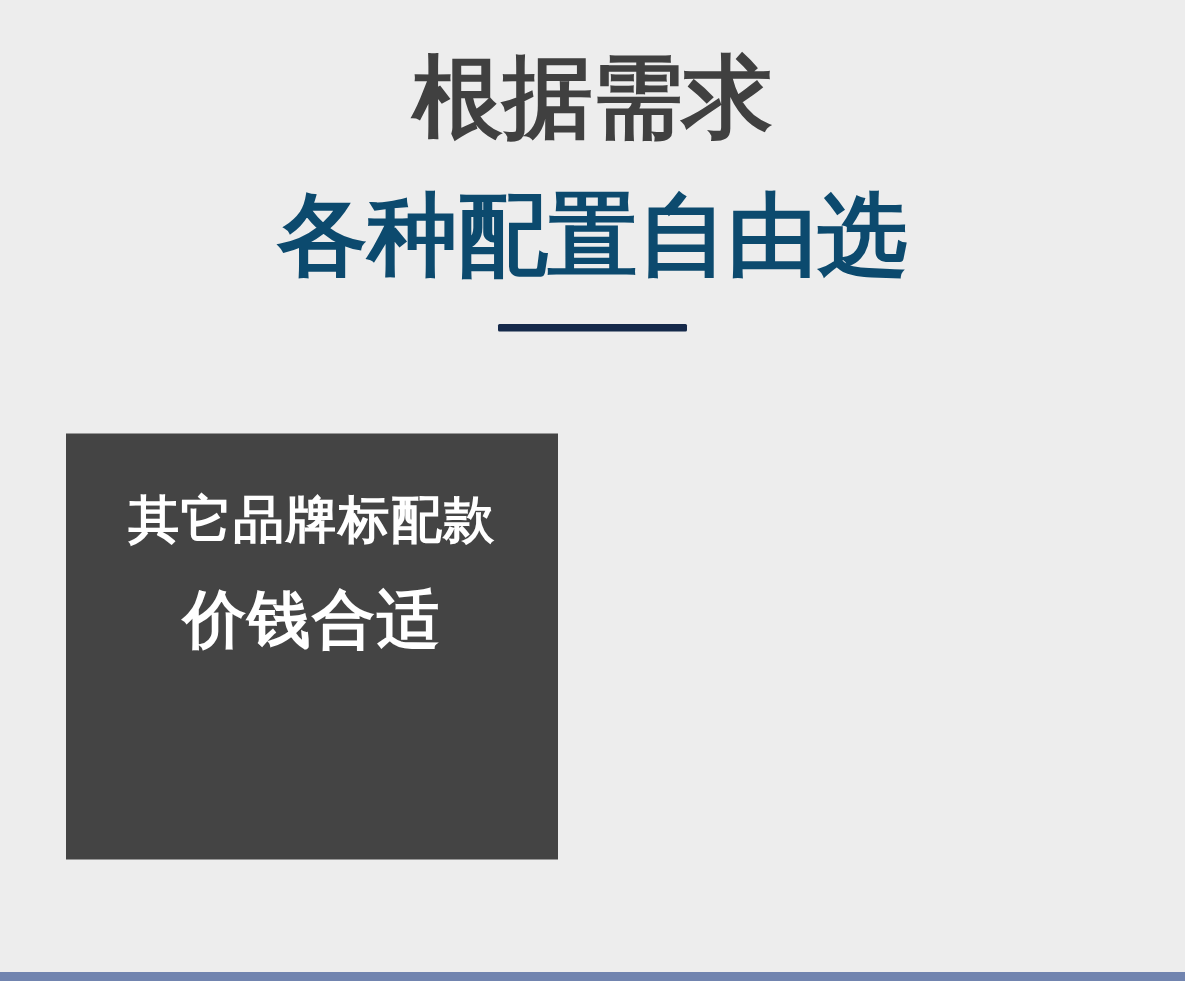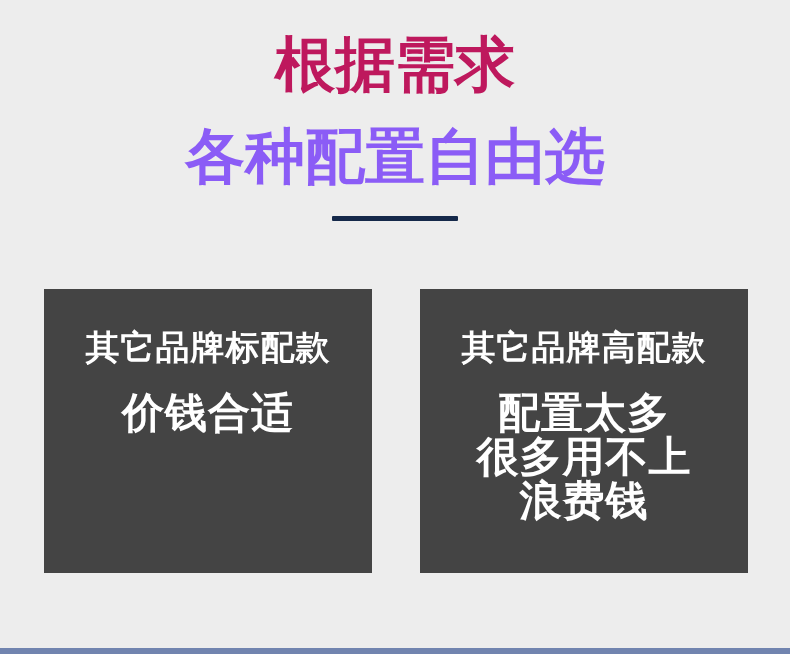--- a/index.html
+++ b/index.html
@@ -28,31 +28,31 @@
     position: absolute;
     left: 0;
     top: 0;
     width: 790px;
     text-align: center;
   }
 
   .headline-line1 {
     margin: 0;
     padding-top: 30px;
-    color: #be185d;
+    color: #404040;
     font-size: 60px;
     line-height: 70px;
     font-weight: 700;
     letter-spacing: 0px;
   }
 
   .headline-line2 {
     margin: 0;
     padding-top: 22px;
-    color: #8b5cf6;
+    color: #0c4a6e;
     font-size: 60px;
     line-height: 70px;
     font-weight: 700;
     letter-spacing: 0px;
   }
 
   .headline-rule {
     width: 126px;
     height: 5px;
     background: #15294a;
@@ -130,26 +130,18 @@
 
   <div class="cards">
 
     <div class="card">
       <div class="card-title">其它品牌标配款</div>
       <div class="card-body">
         <div class="card-body-line">价钱合适</div>
       </div>
     </div>
 
-    <div class="card">
-      <div class="card-title">其它品牌高配款</div>
-      <div class="card-body">
-        <div class="card-body-line">配置太多</div>
-        <div class="card-body-line">很多用不上</div>
-        <div class="card-body-line">浪费钱</div>
-      </div>
-    </div>
 
   </div>
 
   <div class="bottom-strip"></div>
 
 </div>
 
 </body></html>

